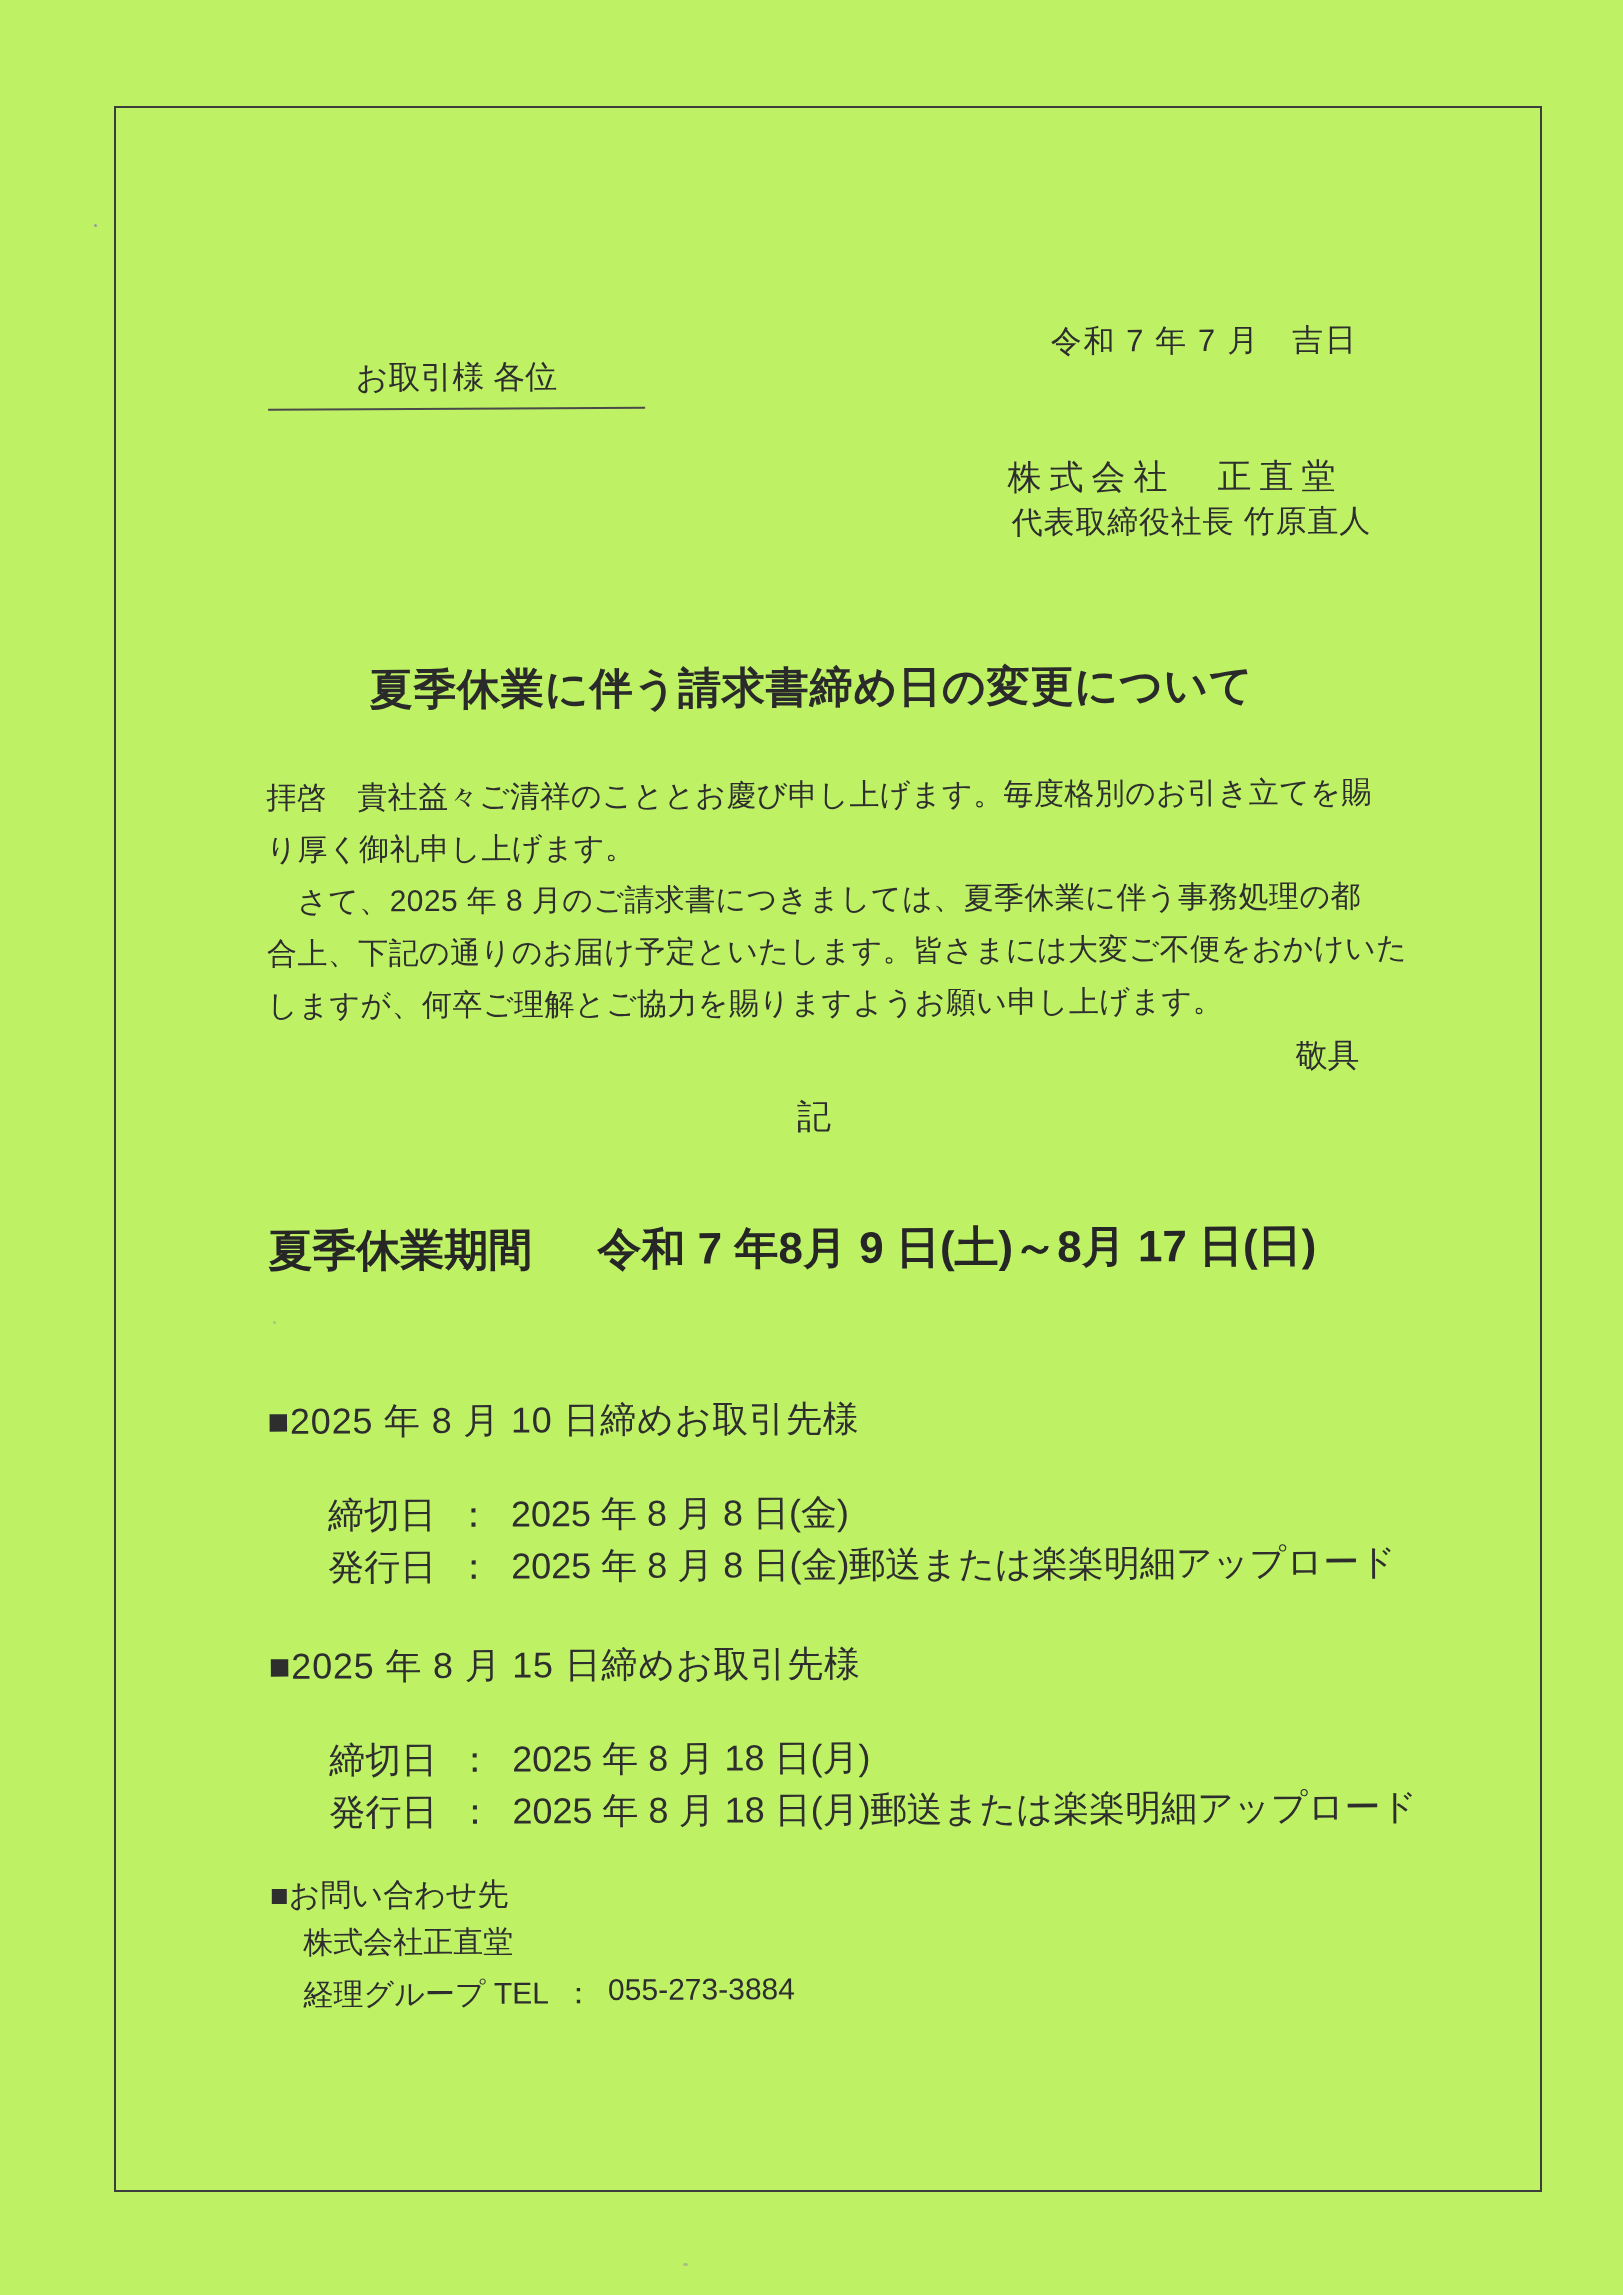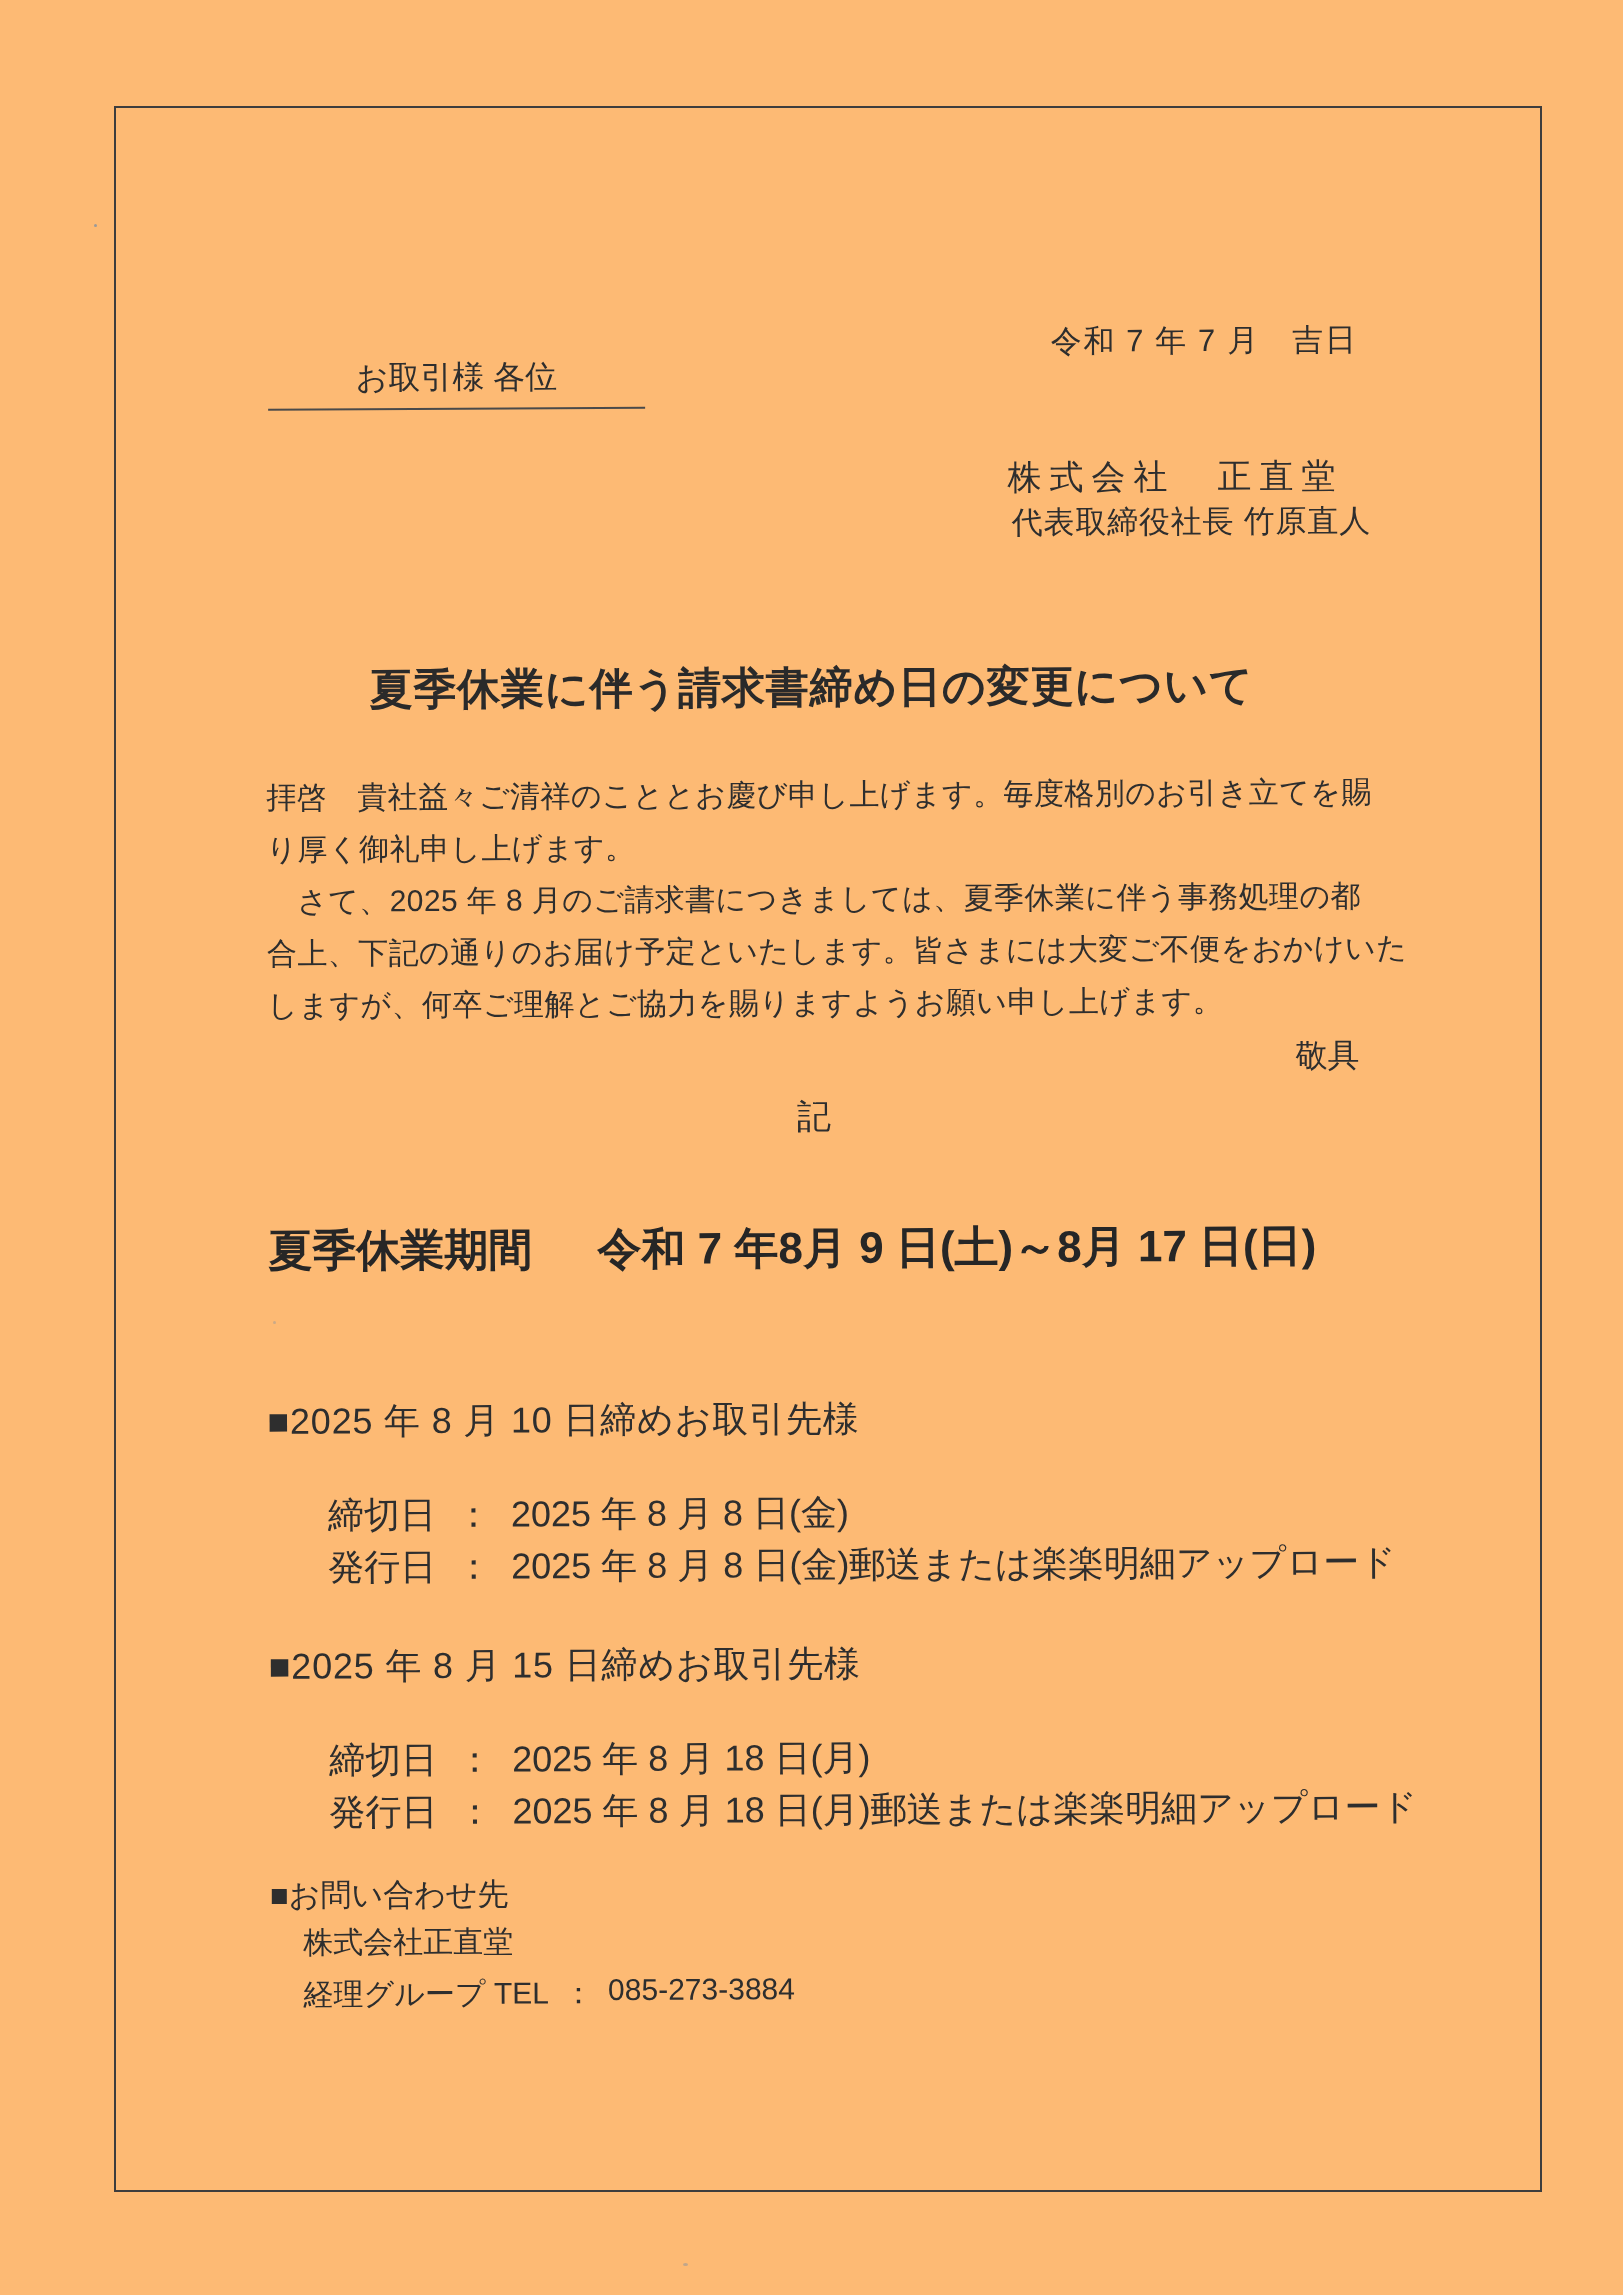--- a/index.html
+++ b/index.html
@@ -10,21 +10,21 @@
   body {
     width: 1623px;
     height: 2295px;
     font-family: "Liberation Sans", "DejaVu Sans", sans-serif;
     color: #2e2e2e;
   }
   #paper {
     position: relative;
     width: 1623px;
     height: 2295px;
-    background: #fdba74;
+    background: #bef264;
     overflow: hidden;
   }
   .frame {
     position: absolute;
     left: 114px;
     top: 106px;
     width: 1424px;
     height: 2082px;
     border: 2.4px solid #3d3d3d;
   }
@@ -196,21 +196,21 @@
       <span>発行日</span>
       <span>：</span>
       <span>2025 年 8 月 18 日(月)郵送または楽楽明細アップロード</span>
     </div>
 
     <div class="abs contact-heading">■お問い合わせ先</div>
     <div class="abs contact-company">株式会社正直堂</div>
     <div class="abs contact-phone">
       <span>経理グループ TEL</span>
       <span>：</span>
-      <span>085-273-3884</span>
+      <span>055-273-3884</span>
     </div>
 
   </div>
 
   <div id="speck1" class="speck"></div>
   <div id="speck2" class="speck"></div>
   <div id="speck3" class="speck"></div>
 
 </div>
 

